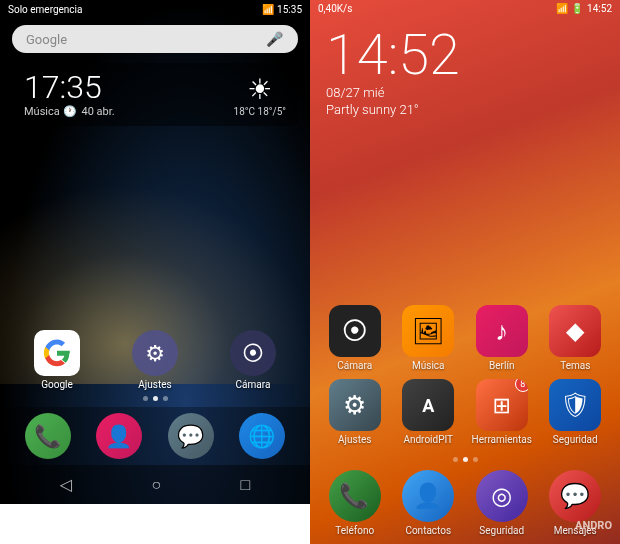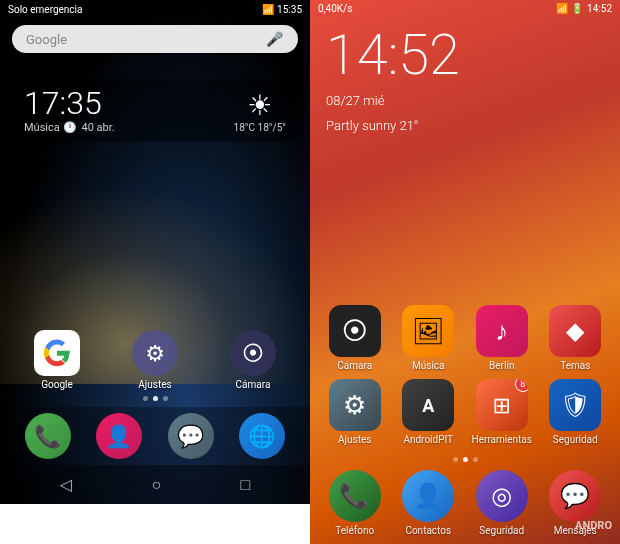--- a/index.html
+++ b/index.html
@@ -68,21 +68,21 @@
     }
 
     .left-search-mic {
       font-size: 14px;
       color: #4285f4;
     }
 
     .left-clock-widget {
       position: relative;
       z-index: 10;
-      margin: 20px 12px;
+      margin: 4px 12px;
       background: rgba(0,0,0,0.45);
       border-radius: 8px;
       padding: 8px 12px;
       display: flex;
       justify-content: space-between;
       align-items: center;
     }
 
     .left-clock-main {
       color: #fff;
@@ -240,21 +240,21 @@
     }
 
     .right-clock-time {
       font-size: 56px;
       font-weight: 200;
       line-height: 1;
     }
 
     .right-clock-date {
       font-size: 13px;
-      margin-top: 10px;
+      margin-top: 2px;
       font-weight: 300;
     }
 
     .right-spacer { flex: 1; }
 
     .right-app-grid {
       position: relative;
       z-index: 10;
       display: grid;
       grid-template-columns: repeat(4, 1fr);

